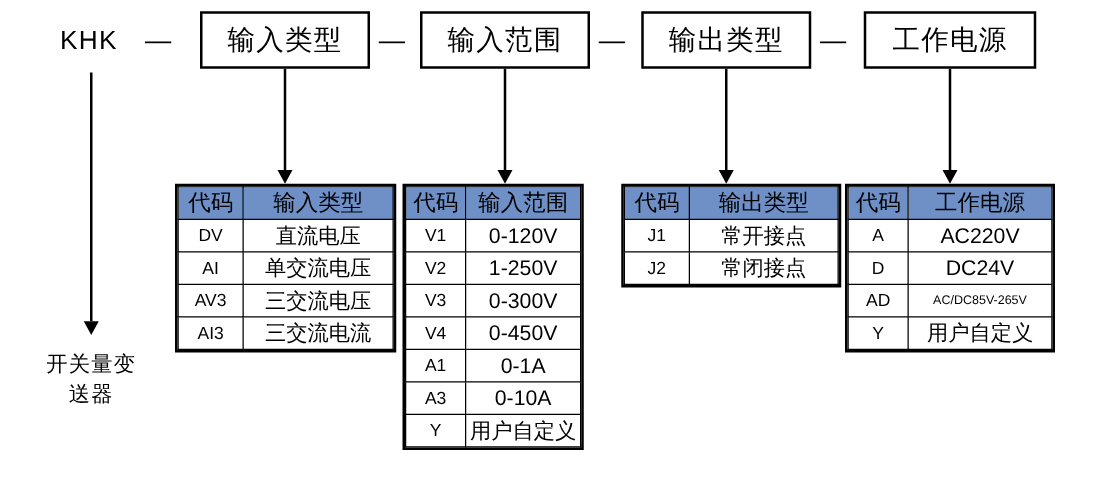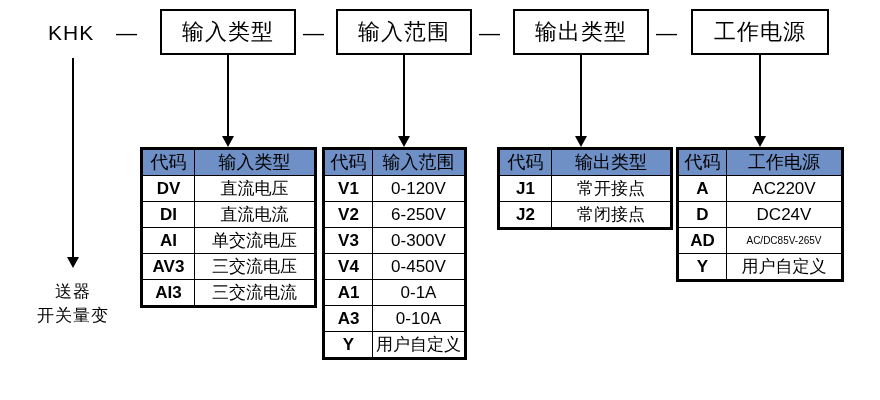--- a/index.html
+++ b/index.html
@@ -84,21 +84,21 @@
     white-space:nowrap;
     overflow:hidden;
     margin-top:48px;
   }
   .spec-table th{
     background:#6e90c6;
     font-weight:normal;
     font-size:18px;
     color:#000;
   }
-  .spec-table td.code-col{font-size:17px;font-weight:bold;}
+  .spec-table td.code-col{font-size:14px;}
   .spec-table td.small{font-size:10px;}
 
   
   .product-name{
     position:absolute;
     font-size:17px;
     line-height:24px;
     text-align:center;
     letter-spacing:1px;
     white-space:nowrap;
@@ -154,46 +154,42 @@
     <div class="shaft" style="height:81px;"></div>
     <div class="head"></div>
   </div>
 
   <div class="arrow" style="left:750px;top:55px;width:20px;height:92px;">
     <div class="shaft" style="height:81px;"></div>
     <div class="head"></div>
   </div>
 
   <div class="product-name" style="left:20px;top:280px;width:106px;">
+    <div>开关量变</div>
     <div>送器</div>
-    <div>开关量变</div>
   </div>
 
   <div class="spec-table" id="tbl-0" style="left:140px;top:147px;width:177px;">
       <table>
         <colgroup>
           <col style="width: 52px;">
           <col>
         </colgroup>
         <thead>
           <tr>
             <th>代码</th>
             <th>输入类型</th>
           </tr>
         </thead>
         <tbody>
           <tr>
             <td class="code-col">DV</td>
             <td>直流电压</td>
           </tr>
           <tr>
-            <td class="code-col">DI</td>
-            <td>直流电流</td>
-          </tr>
-          <tr>
             <td class="code-col">AI</td>
             <td>单交流电压</td>
           </tr>
           <tr>
             <td class="code-col">AV3</td>
             <td>三交流电压</td>
           </tr>
           <tr>
             <td class="code-col">AI3</td>
             <td>三交流电流</td>
@@ -214,21 +210,21 @@
             <th>输入范围</th>
           </tr>
         </thead>
         <tbody>
           <tr>
             <td class="code-col">V1</td>
             <td>0-120V</td>
           </tr>
           <tr>
             <td class="code-col">V2</td>
-            <td>6-250V</td>
+            <td>1-250V</td>
           </tr>
           <tr>
             <td class="code-col">V3</td>
             <td>0-300V</td>
           </tr>
           <tr>
             <td class="code-col">V4</td>
             <td>0-450V</td>
           </tr>
           <tr>

